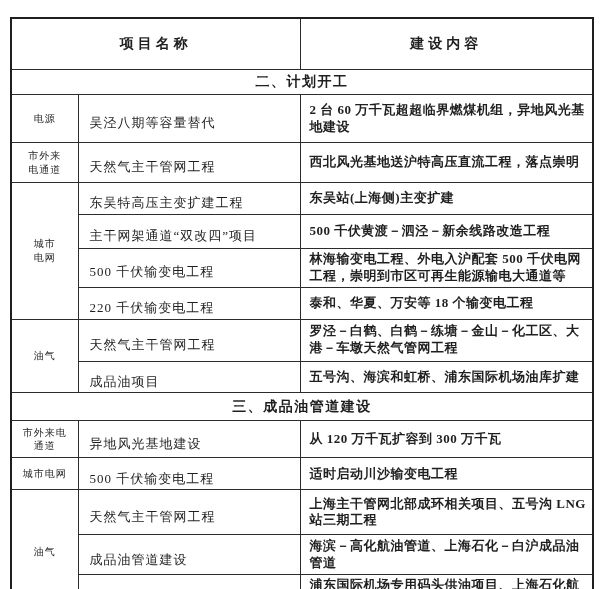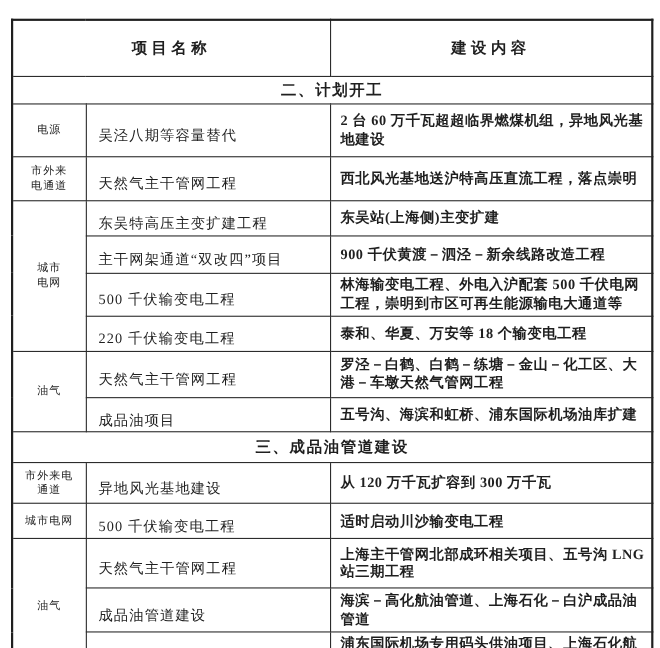--- a/index.html
+++ b/index.html
@@ -103,21 +103,21 @@
     </tr>
 
     <tr style="height:29px">
       <td class="cat" rowspan="4">城市
 电网</td>
       <td class="proj">东吴特高压主变扩建工程</td>
       <td class="cont">东吴站(上海侧)主变扩建</td>
     </tr>
     <tr style="height:34px">
       <td class="proj">主干网架通道“双改四”项目</td>
-      <td class="cont">900 千伏黄渡－泗泾－新余线路改造工程</td>
+      <td class="cont">500 千伏黄渡－泗泾－新余线路改造工程</td>
     </tr>
     <tr style="height:35px">
       <td class="proj">500 千伏输变电工程</td>
       <td class="cont">林海输变电工程、外电入沪配套 500 千伏电网工程，崇明到市区可再生能源输电大通道等</td>
     </tr>
     <tr style="height:28px">
       <td class="proj">220 千伏输变电工程</td>
       <td class="cont">泰和、华夏、万安等 18 个输变电工程</td>
     </tr>
 

